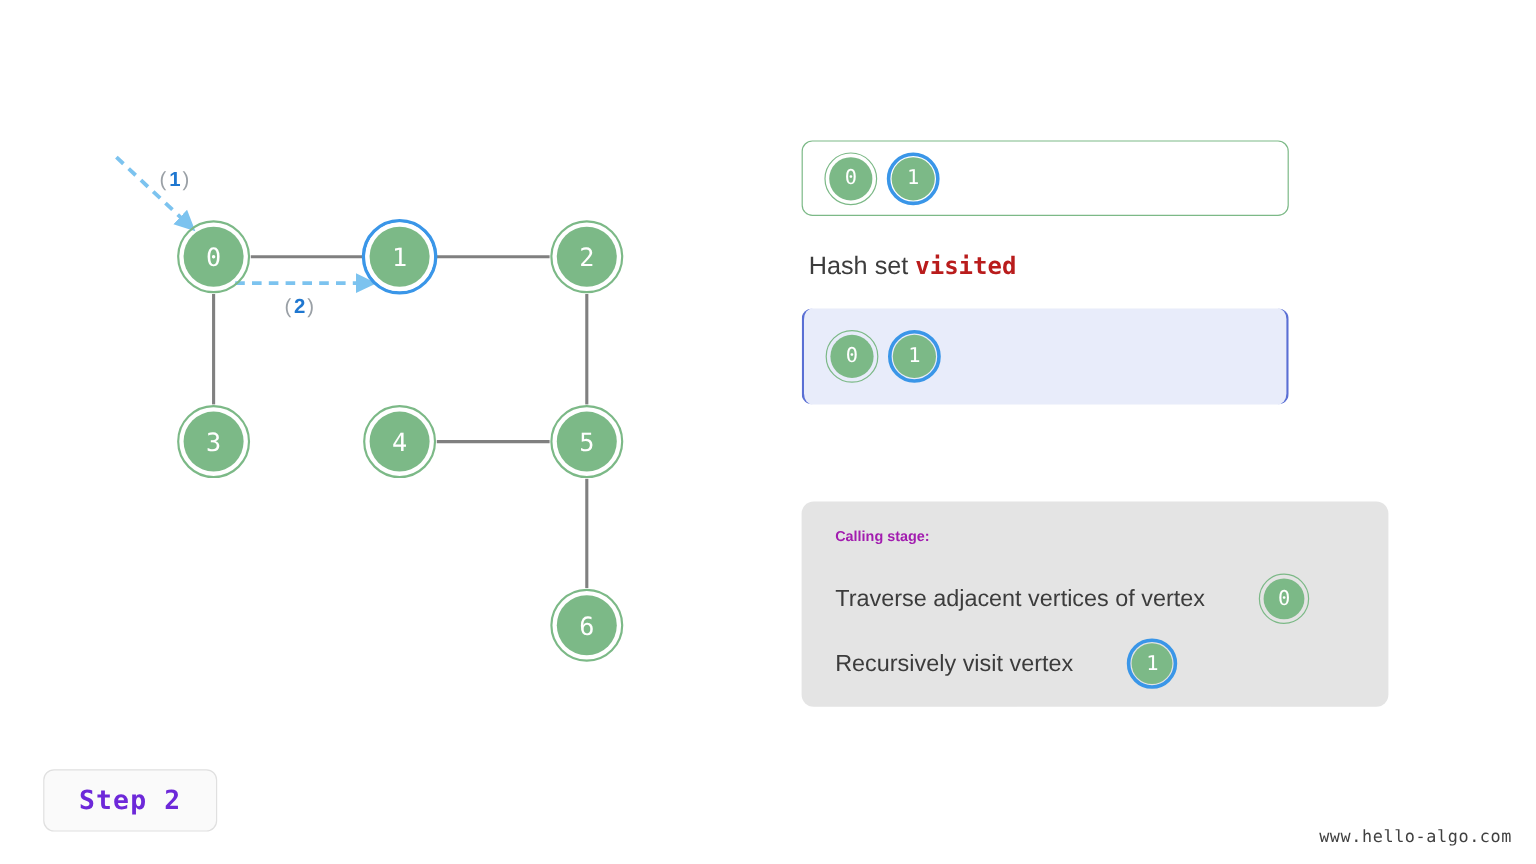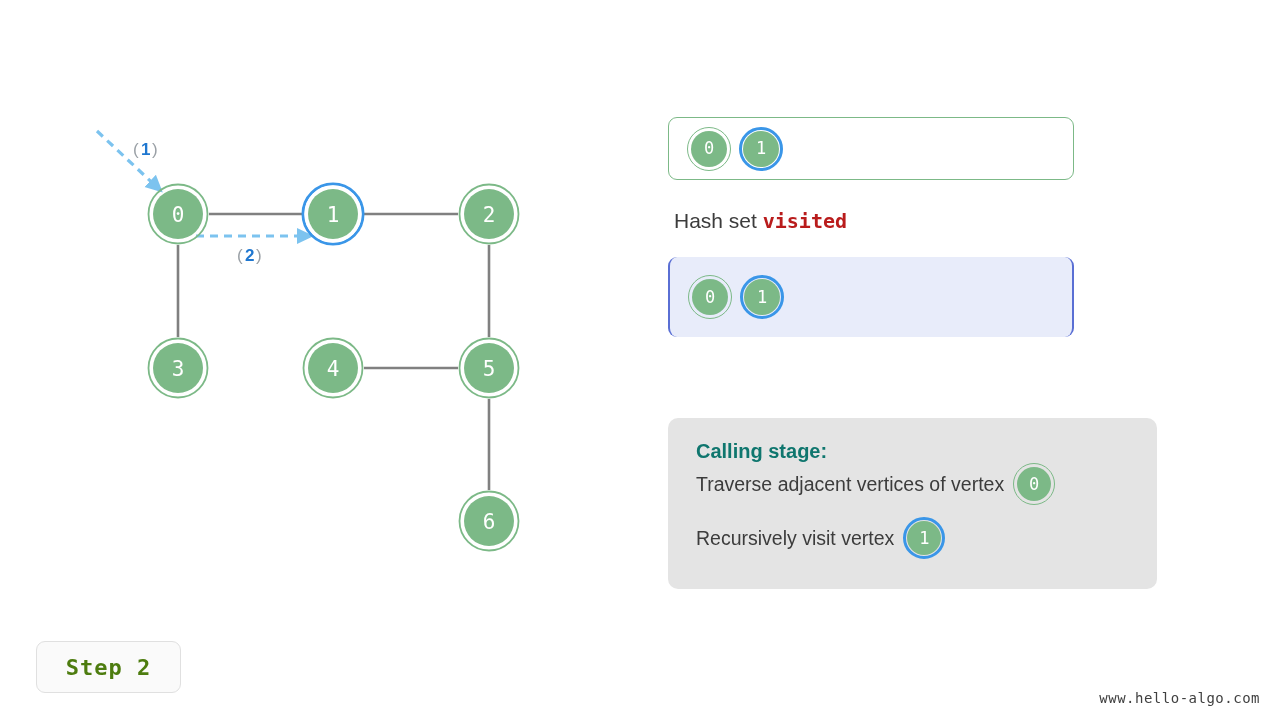--- a/index.html
+++ b/index.html
@@ -52,21 +52,21 @@
     border: 1.5px solid #e0e0e0;
     border-radius: 9px;
     background: #fafafa;
     display: flex;
     align-items: center;
     justify-content: center;
     font-family: "DejaVu Sans Mono", "Liberation Mono", monospace;
     font-size: 22px;
     font-weight: bold;
     letter-spacing: 1px;
-    color: #4d7c0f;
+    color: #6d28d9;
   }
 
   
   #watermark {
     position: absolute;
     right: 20px; bottom: 14px;
     font-family: "DejaVu Sans Mono", "Liberation Mono", monospace;
     font-size: 14px;
     color: #404040;
     letter-spacing: 0.5px;
@@ -163,31 +163,33 @@
   #calling-card {
     position: absolute;
     left: 0px; top: 418px;
     width: 489px; height: 171px;
     box-sizing: border-box;
     background: #e4e4e4;
     border-radius: 10px;
     padding: 22px 26px 0 28px;
   }
   #calling-title {
-    font-size: 20px;
+    font-size: 12px;
     font-weight: bold;
-    color: #0f766e;
+    color: #a21caf;
+    margin-bottom: 24px;
   }
   .calling-row {
     display: flex;
     align-items: center;
     margin-bottom: 12px;
     font-size: 19.5px;
     color: #3c3c3c;
     white-space: nowrap;
+    gap: 36px;
   }
   .calling-row .rowtext { margin-right: 9px; }
   .calling-row .token { width: 42px; height: 42px; }
   .calling-row .token .disc { left: 4px; top: 4px; width: 34px; height: 34px; }
   .calling-row .token .ring { width: 42px; height: 42px; }
 </style>
 </head>
 <body>
 
 <div id="graph-panel">

